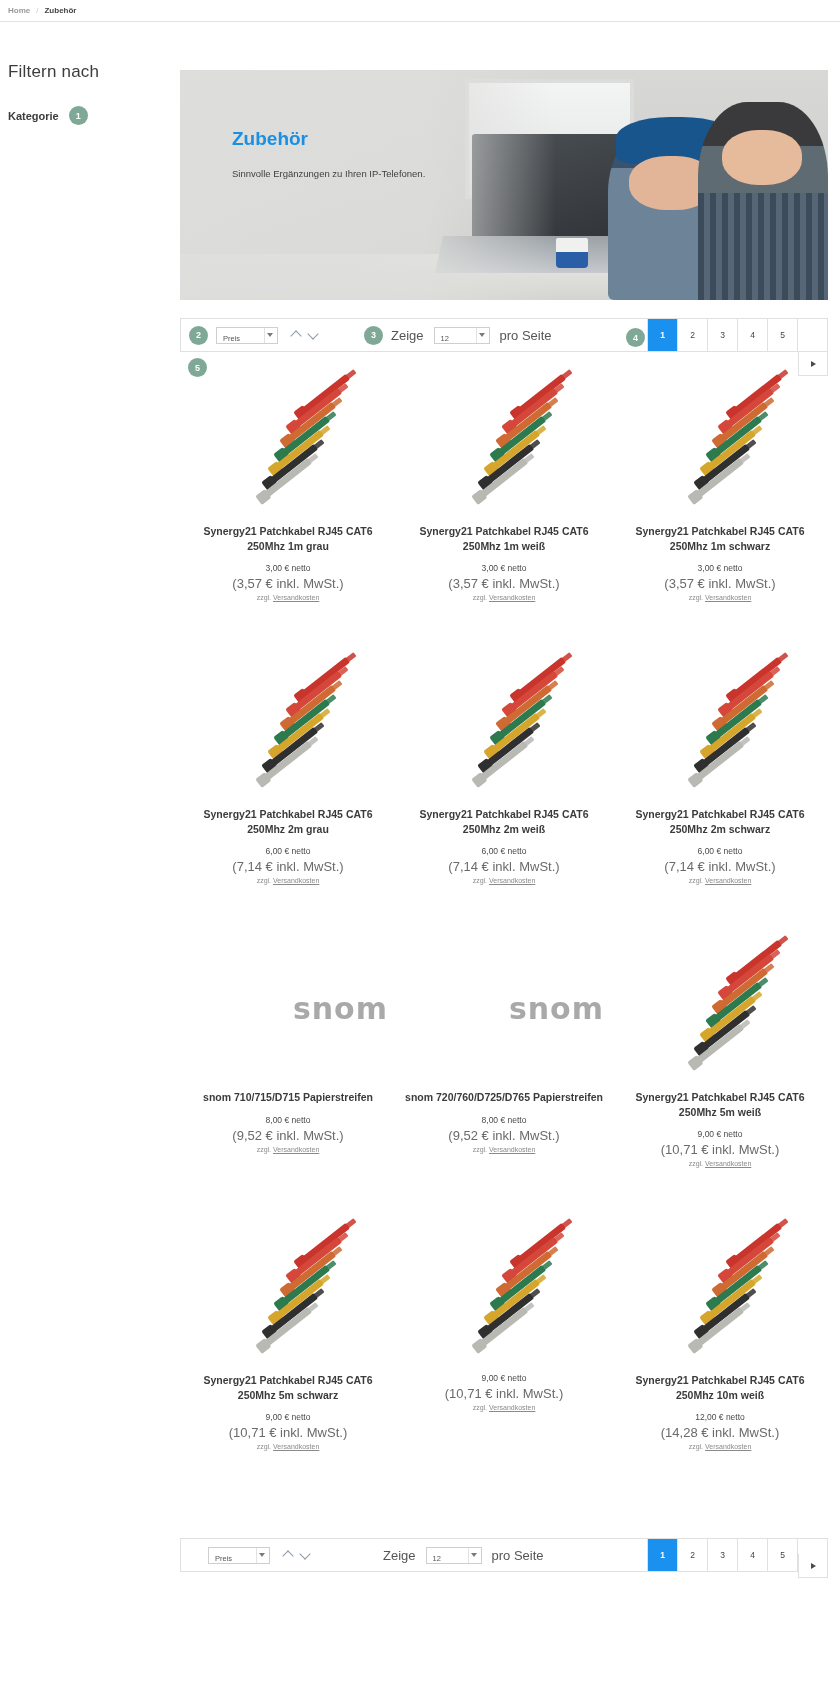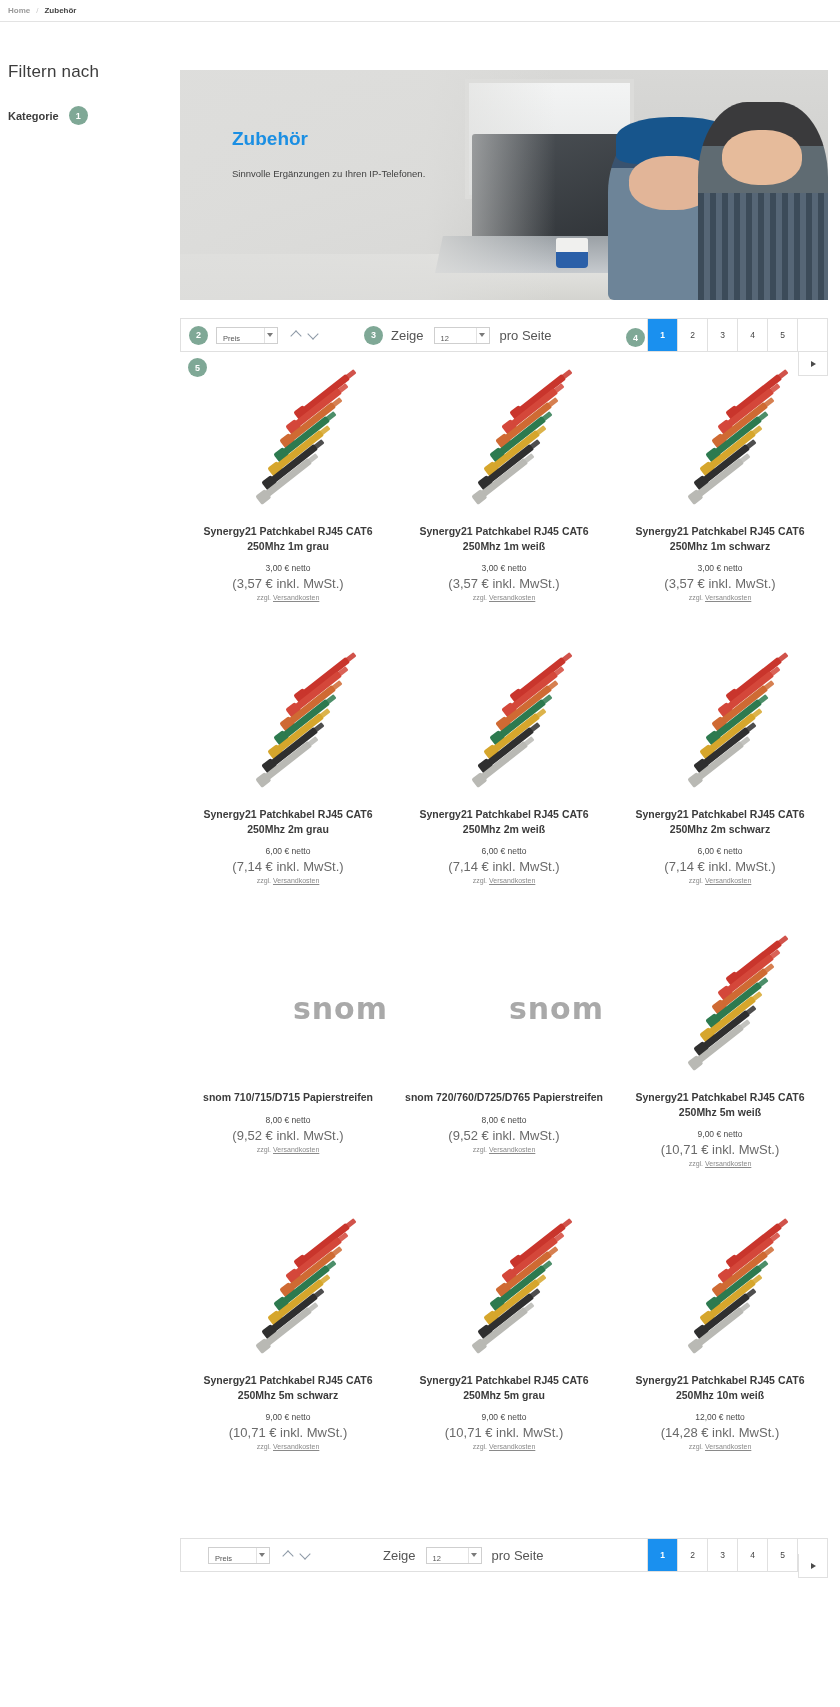--- a/index.html
+++ b/index.html
@@ -651,21 +651,20 @@
                 <span class="plug"></span>
               </div>
             <div class="cable" style="background:#2f2f2f; left:6px; top:74px;">
                 <span class="plug"></span>
               </div>
             <div class="cable" style="background:#b9b9b4; left:0px; top:88px;">
                 <span class="plug"></span>
               </div>
           </div>
         </div>
-        <h3 class="p-title">Synergy21 Patchkabel RJ45 CAT6 250Mhz 5m grau</h3>
         <p class="p-net">9,00 € netto</p>
         <p class="p-gross">(10,71 € inkl. MwSt.)</p>
         <p class="p-ship"><span>zzgl. </span><a href="#">Versandkosten</a></p>
       </div>
 
       <div class="card">
         <div class="thumb">
           <div class="cables">
             <div class="cable" style="background:#c9352c; left:38px; top:4px;">
                 <span class="plug"></span>

